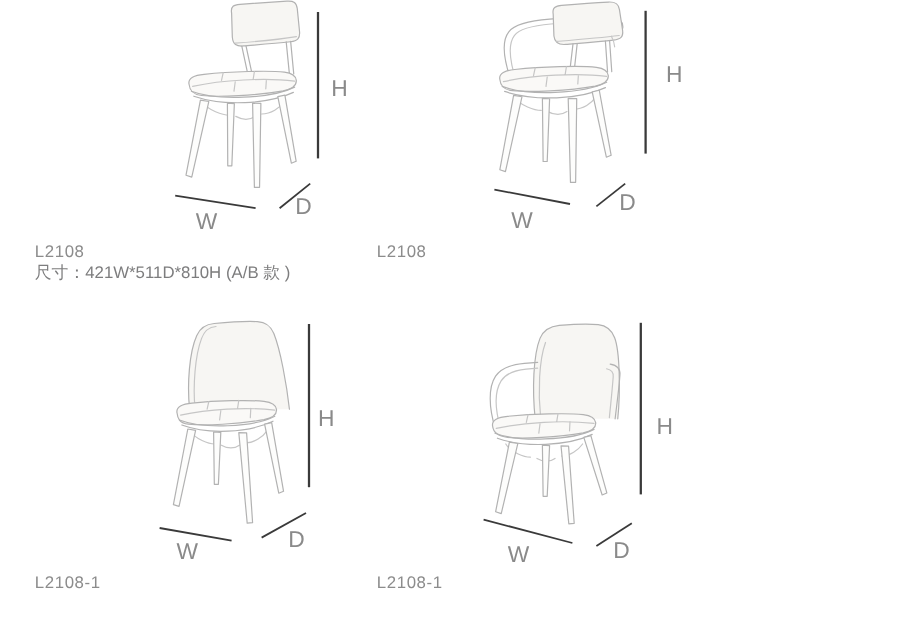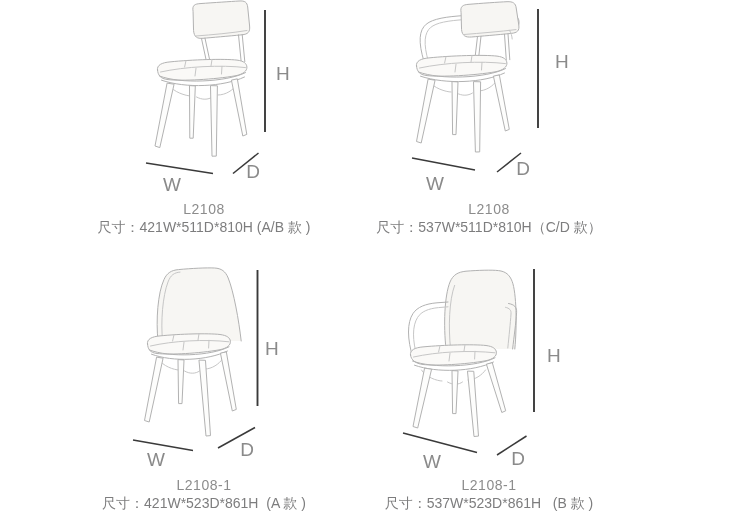--- a/index.html
+++ b/index.html
@@ -3,21 +3,21 @@
 <meta charset="utf-8">
 <style>
   * { margin:0; padding:0; box-sizing:border-box; }
   html,body { background:#ffffff; }
   .stage {
     position:relative; width:750px; height:531px; background:#ffffff;
     font-family:"Liberation Sans", sans-serif; overflow:hidden;
   }
   .sketch-svg { position:absolute; left:0; top:0; width:750px; height:531px; }
 
-  .caption { position:absolute; width:350px; text-align:center; }
+  .caption { position:absolute; width:350px; }
   .caption .model { font-size:14px; line-height:16px; color:#8c8c8c; letter-spacing:.5px; }
   .caption .size  { font-size:14px; line-height:16px; color:#7d7d7e; margin-top:2px; white-space:pre; }
 
   
   .chair path { stroke:#b2b2b2; stroke-width:1; fill:none; stroke-linecap:round; stroke-linejoin:round; }
   .chair path.panel { fill:#f7f6f3; }
   .chair path.cushion { fill:#faf9f7; }
   .chair path.leg { fill:#fdfdfc; }
   .chair path.detail { stroke:#c6c6c6; }
   .dims line { stroke:#3a3a3a; }
@@ -127,23 +127,20 @@
       <text x="518" y="465" text-anchor="middle">D</text>
     </g>
   </svg>
 
   <div class="caption" style="left:29px; top:201px;">
     <div class="model">L2108</div>
     <div class="size">尺寸：421W*511D*810H (A/B 款 )</div>
   </div>
   <div class="caption" style="left:314px; top:201px;">
     <div class="model">L2108</div>
-    <div class="size">尺寸：537W*511D*810H（C/D 款）</div>
   </div>
   <div class="caption" style="left:29px; top:477px;">
     <div class="model">L2108-1</div>
-    <div class="size">尺寸：421W*523D*861H  (A 款 )</div>
   </div>
   <div class="caption" style="left:314px; top:477px;">
     <div class="model">L2108-1</div>
-    <div class="size">尺寸：537W*523D*861H   (B 款 )</div>
   </div>
 </div>
 
 </body></html>

